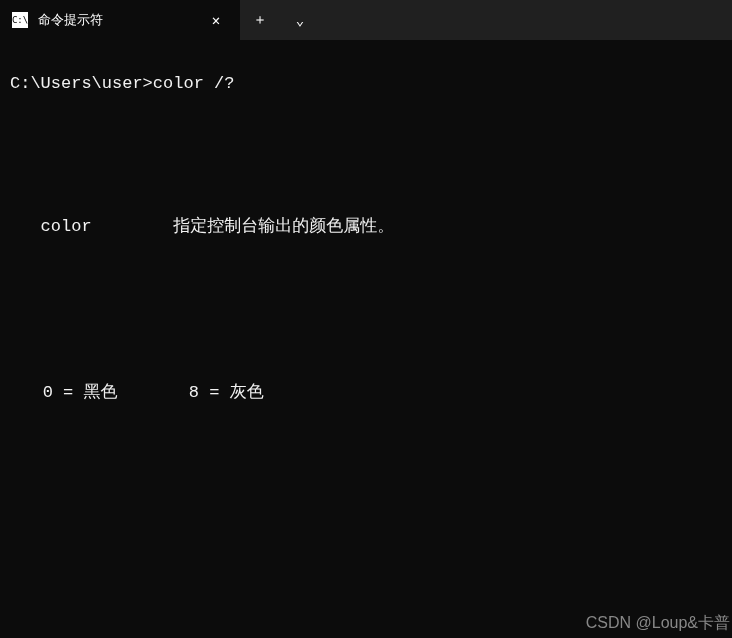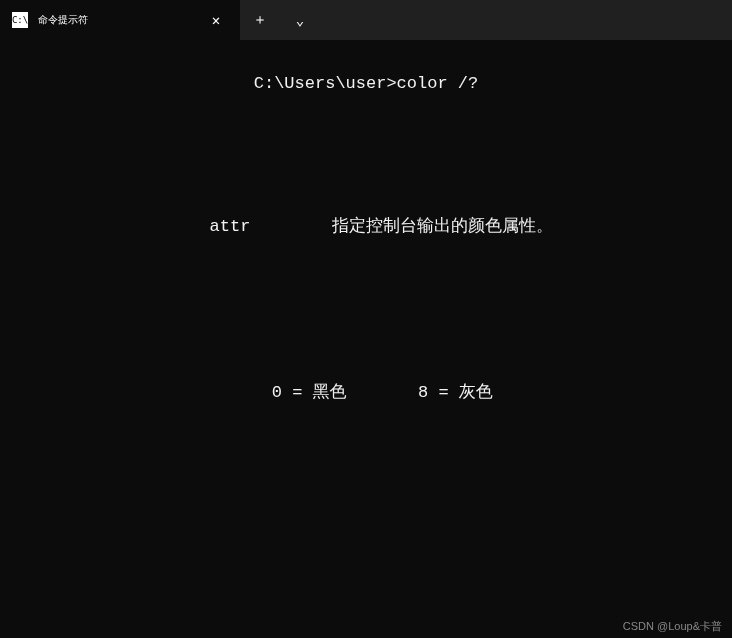--- a/index.html
+++ b/index.html
@@ -36,21 +36,21 @@
     justify-content: center;
   }
   .tab-icon-inner {
     font-size: 9px;
     color: #000;
     font-family: monospace;
     line-height: 1;
   }
   .tab-title {
     font-family: Liberation Serif, serif;
-    font-size: 10px;
+    font-size: 13px;
     color: #ffffff;
     flex: 1;
   }
   .tab-close {
     width: 24px;
     height: 24px;
     display: flex;
     align-items: center;
     justify-content: center;
     font-size: 14px;
@@ -68,28 +68,28 @@
     font-size: 14px;
     cursor: pointer;
   }
   .terminal {
     padding: 8px 10px;
     font-size: 17px;
     line-height: 1.4;
     white-space: pre;
     color: #f2f2f2;
   }
-  .terminal-line { display: block; white-space: pre; min-height: 1.4em; text-align: center; }
+  .terminal-line { display: block; white-space: pre; min-height: 1.4em; }
   .color-table { margin-left: 3.2ch; }
   .watermark {
     position: absolute;
-    right: 10px;
+    right: 2px;
     bottom: 4px;
     font-family: "Segoe UI", sans-serif;
-    font-size: 11px;
+    font-size: 16px;
     color: #888888;
   }
 </style>
 </head>
 <body>
 
 <div class="titlebar">
   <div class="tab">
     <div class="tab-icon">
       <span class="tab-icon-inner">C:\</span>
@@ -98,21 +98,21 @@
     <span class="tab-close">✕</span>
   </div>
   <div class="titlebar-btn">＋</div>
   <div class="titlebar-btn">⌄</div>
 </div>
 
 <div class="terminal">
 <span class="terminal-line"><span>C:\Users\user&gt;</span><span>color /?</span></span>
 <span class="terminal-line"> </span>
 <span class="terminal-line"> </span>
-<span class="terminal-line"><span>   attr</span><span>        指定控制台输出的颜色属性。</span></span>
+<span class="terminal-line"><span>   color</span><span>        指定控制台输出的颜色属性。</span></span>
 <span class="terminal-line"> </span>
 <span class="terminal-line"> </span>
 <div class="color-table">
 <span class="terminal-line">0 = 黑色       8 = 灰色</span>
 
 
 
 
 
 

